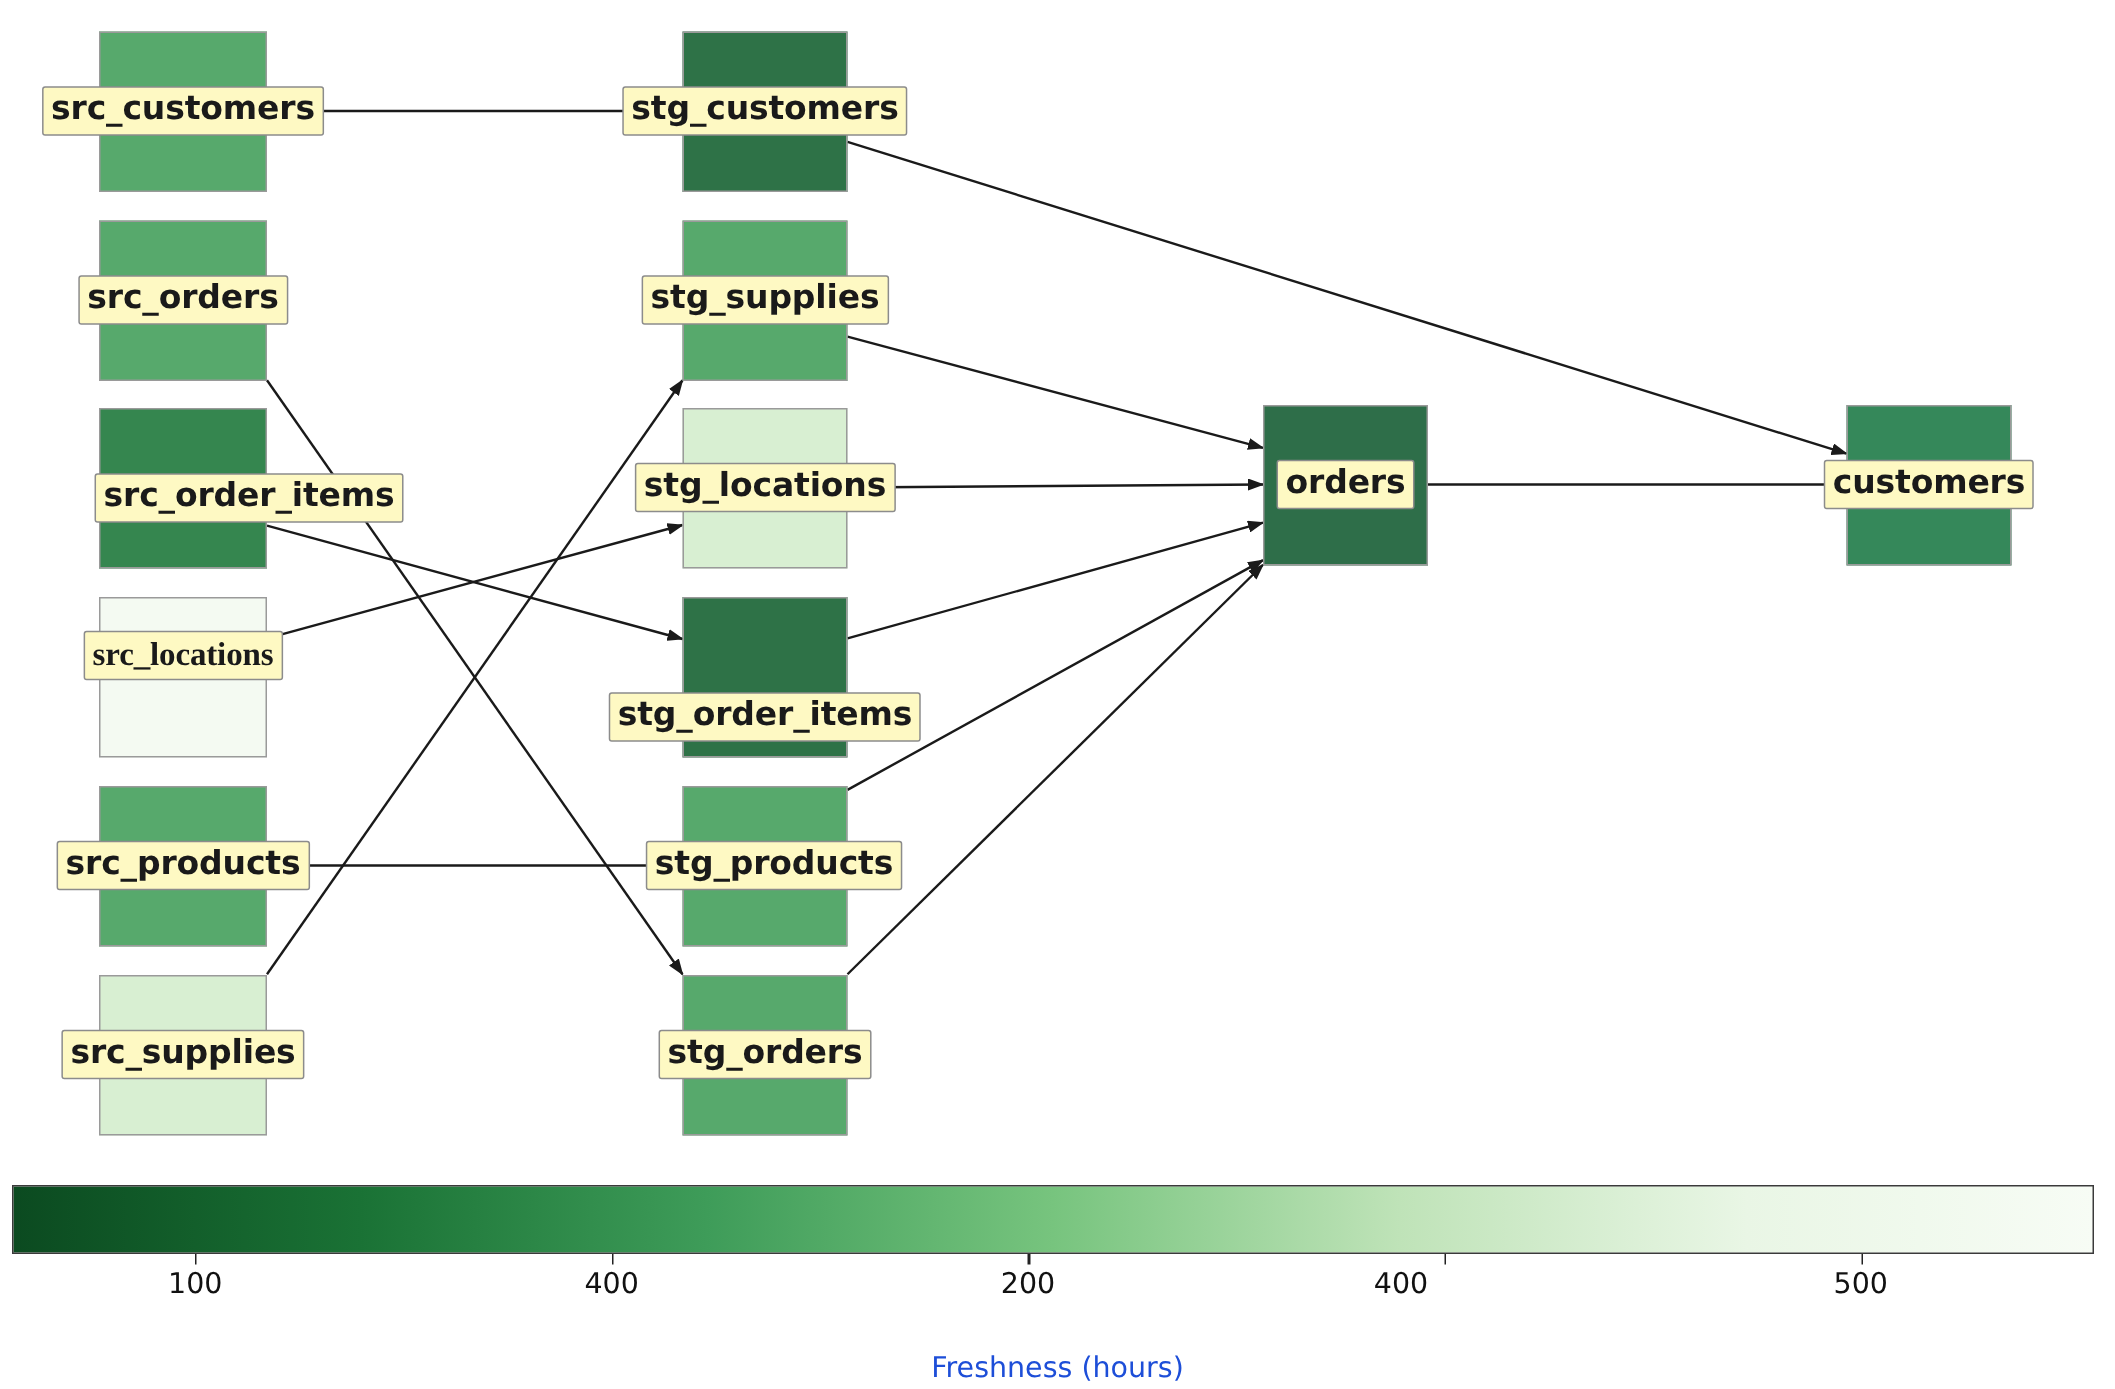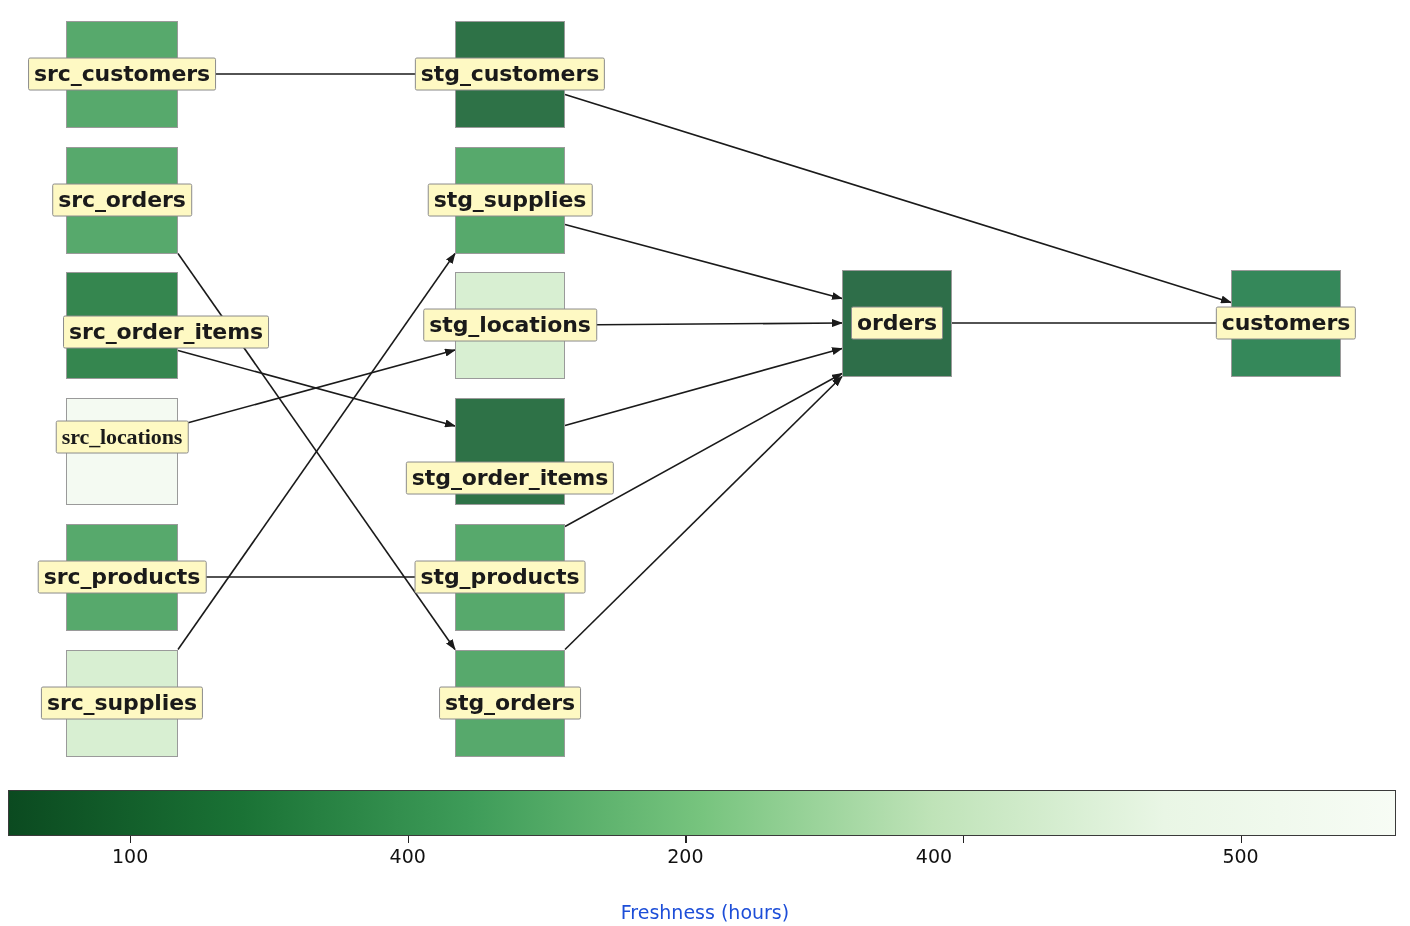--- a/index.html
+++ b/index.html
@@ -95,21 +95,21 @@
         <div class="node-label" style="left: 122px; top: 703px;">src_supplies</div>
         <div class="node" style="left: 455px; top: 20.5px; width: 110px; height: 107px; background: rgb(46, 114, 71);"></div>
         <div class="node-label" style="left: 510px; top: 74px;">stg_customers</div>
         <div class="node" style="left: 455px; top: 146.5px; width: 110px; height: 107px; background: rgb(87, 169, 108);"></div>
         <div class="node-label" style="left: 510px; top: 200px;">stg_supplies</div>
         <div class="node" style="left: 455px; top: 271.5px; width: 110px; height: 107px; background: rgb(216, 239, 210);"></div>
         <div class="node-label" style="left: 510px; top: 325px;">stg_locations</div>
         <div class="node" style="left: 455px; top: 397.5px; width: 110px; height: 107px; background: rgb(46, 114, 71);"></div>
         <div class="node-label" style="left: 510px; top: 478px;">stg_order_items</div>
         <div class="node" style="left: 455px; top: 523.5px; width: 110px; height: 107px; background: rgb(87, 169, 108);"></div>
-        <div class="node-label" style="left: 500px; top: 577px;">stg_products</div>
+        <div class="node-label" style="left: 516px; top: 577px;">stg_products</div>
         <div class="node" style="left: 455px; top: 649.5px; width: 110px; height: 107px; background: rgb(87, 169, 108);"></div>
         <div class="node-label" style="left: 510px; top: 703px;">stg_orders</div>
         <div class="node" style="left: 842px; top: 269.5px; width: 110px; height: 107px; background: rgb(46, 110, 73);"></div>
         <div class="node-label" style="left: 897px; top: 323px;">orders</div>
         <div class="node" style="left: 1231px; top: 269.5px; width: 110px; height: 107px; background: rgb(53, 136, 90);"></div>
         <div class="node-label" style="left: 1286px; top: 323px;">customers</div>
       </div>
   </div>
 
   <div id="colorbar-wrap">

